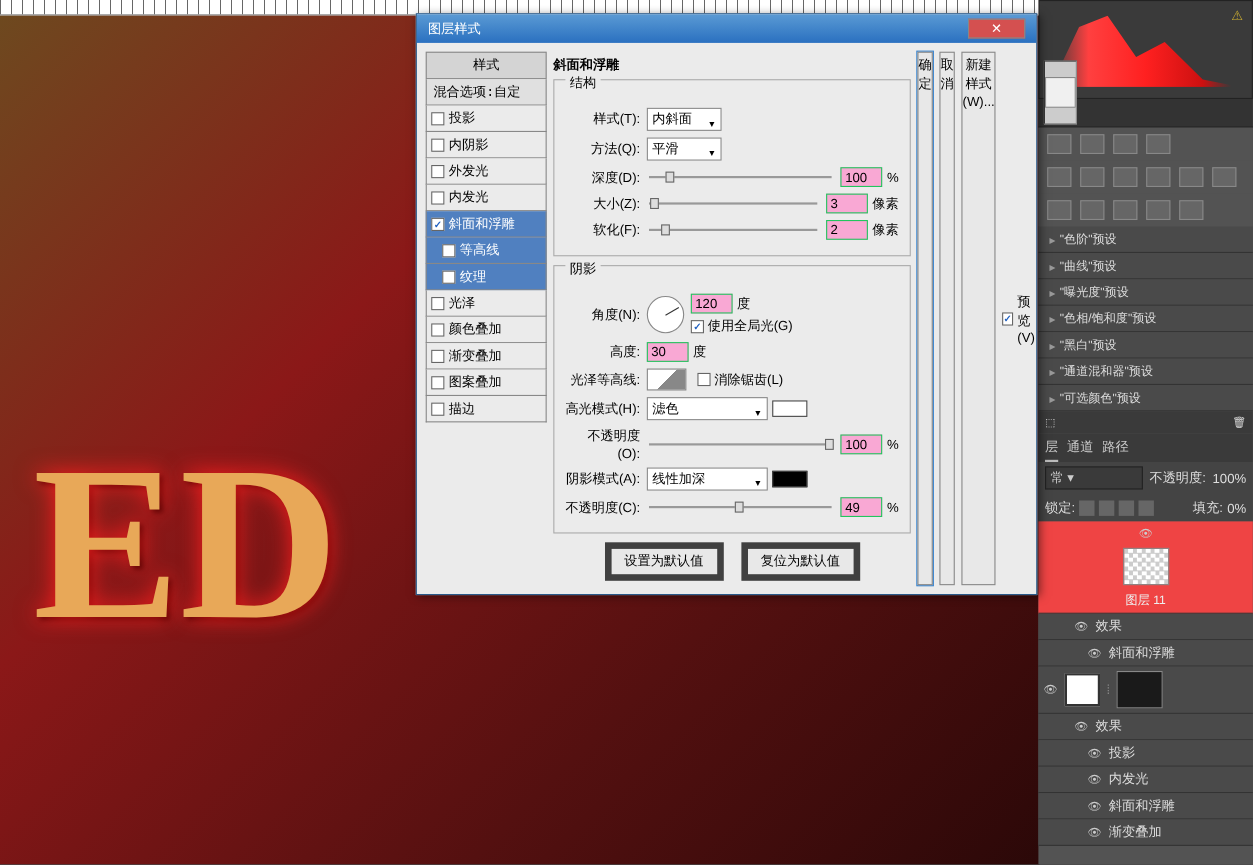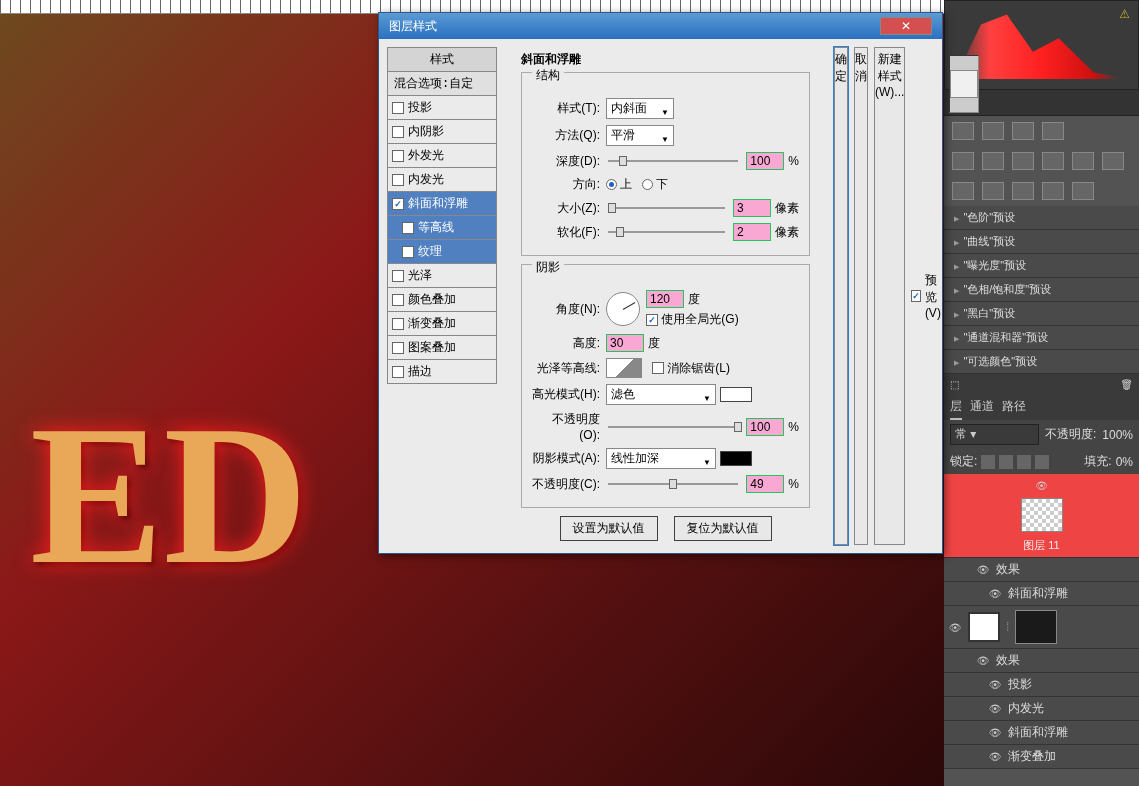--- a/index.html
+++ b/index.html
@@ -10,21 +10,21 @@
     .canvas-letters { position: absolute; left: 30px; top: 380px; font-size: 200px; font-weight: bold; color: #e8a858; text-shadow: 0 0 20px #ff2020, 3px 3px 5px #440000; font-family: serif; }
     
     
     .ruler-top { position: absolute; top: 0; left: 0; right: 195px; height: 14px; background: #fff; border-bottom: 1px solid #888; z-index: 1; }
     .ruler-top::before { content: ''; position: absolute; inset: 0; background-image: repeating-linear-gradient(90deg, #666 0 1px, transparent 1px 10px); }
     
     
     .dialog { position: absolute; left: 378px; top: 12px; width: 565px; background: #ebebeb; border: 1px solid #2a5a8a; box-shadow: 2px 2px 8px rgba(0,0,0,0.5); z-index: 100; }
     .dialog-title { background: linear-gradient(#5a9ad4, #2a70c0); color: #fff; padding: 4px 10px; display: flex; justify-content: space-between; align-items: center; }
     .dialog-close { background: #d45050; color: #fff; padding: 1px 20px; border: 1px solid #888; }
-    .dialog-body { display: flex; padding: 8px; gap: 20px; }
+    .dialog-body { display: flex; padding: 8px; gap: 2px; }
     
     
     .styles-col { width: 110px; }
     .styles-header { background: #d4d4d4; border: 1px solid #888; padding: 3px 6px; text-align: center; }
     .blend-header { background: #e0e0e0; border: 1px solid #888; border-top: none; padding: 3px 6px; font-family: Liberation Mono, monospace; }
     .style-item { border: 1px solid #888; border-top: none; padding: 3px 4px; display: flex; align-items: center; gap: 4px; background: #ebebeb; }
     .style-item.active { background: #5080c0; color: #fff; }
     .style-item.sub { padding-left: 14px; }
     .cb { width: 12px; height: 12px; border: 1px solid #666; background: #fff; display: inline-flex; align-items: center; justify-content: center; font-size: 9px; }
     .cb.checked::after { content: '✓'; color: #2060c0; font-weight: bold; }
@@ -41,21 +41,21 @@
     .slider::before { content: ''; position: absolute; left: 2px; right: 2px; top: 6px; height: 2px; background: #999; }
     .slider-thumb { position: absolute; top: 2px; width: 8px; height: 10px; background: #ddd; border: 1px solid #666; }
     .num-input { width: 38px; border: 1px solid #22c55e; background: #f9a8d4; padding: 1px 3px; text-align: left; }
     .unit { margin-left: 4px; }
     .radio { width: 11px; height: 11px; border: 1px solid #666; border-radius: 50%; background: #fff; display: inline-flex; align-items: center; justify-content: center; margin-right: 3px; }
     .radio.checked::after { content: ''; width: 5px; height: 5px; background: #2060c0; border-radius: 50%; }
     .angle-dial { width: 34px; height: 34px; border: 1px solid #888; border-radius: 50%; background: #fff; margin-right: 6px; position: relative; }
     .angle-dial::after { content: ''; position: absolute; left: 50%; top: 50%; width: 14px; height: 1px; background: #333; transform-origin: left; transform: rotate(-30deg); }
     .contour-box { width: 36px; height: 20px; border: 1px solid #888; background: linear-gradient(135deg, #fff 50%, #888 50%); margin-right: 10px; }
     .swatch { width: 32px; height: 15px; border: 1px solid #444; margin-left: 4px; }
-    .btn-default { background: #e8e8e8; border: 1px solid #404040; padding: 3px 12px; }
+    .btn-default { background: #e8e8e8; border: 6px solid #404040; padding: 3px 12px; }
     
     
     .buttons-col { width: 100px; display: flex; flex-direction: row; gap: 6px; }
     .btn { background: #e8e8e8; border: 1px solid #888; padding: 3px 0; text-align: center; }
     .btn.ok { box-shadow: 0 0 0 1px #3080d0; }
     .preview-area { margin-top: 8px; background: #ccc; border: 1px inset #888; height: 58px; display:flex;align-items:center;justify-content:center; }
     .preview-box { width: 28px; height: 28px; background: #f0f0f0; border: 1px solid #888; }
     
     
     .right-panels { position: absolute; right: 0; top: 0; width: 195px; height: 786px; background: #535353; color: #ddd; }
@@ -172,21 +172,20 @@
             </div>
           </div>
         <div class="row">
             <span class="row-label">深度(D):</span>
             <div class="slider">
               <div class="slider-thumb" style="left:10%"></div>
             </div>
             <span class="num-input">100</span>
             <span class="unit">%</span>
           </div>
-        <div class="row"><span class="row-label">方向:</span><span class="radio checked"></span><span>上</span>&nbsp;&nbsp;&nbsp;<span class="radio"></span><span>下</span></div>
         <div class="row">
             <span class="row-label">大小(Z):</span>
             <div class="slider">
               <div class="slider-thumb" style="left:2%"></div>
             </div>
             <span class="num-input">3</span>
             <span class="unit">像素</span>
           </div>
         <div class="row">
             <span class="row-label">软化(F):</span>

